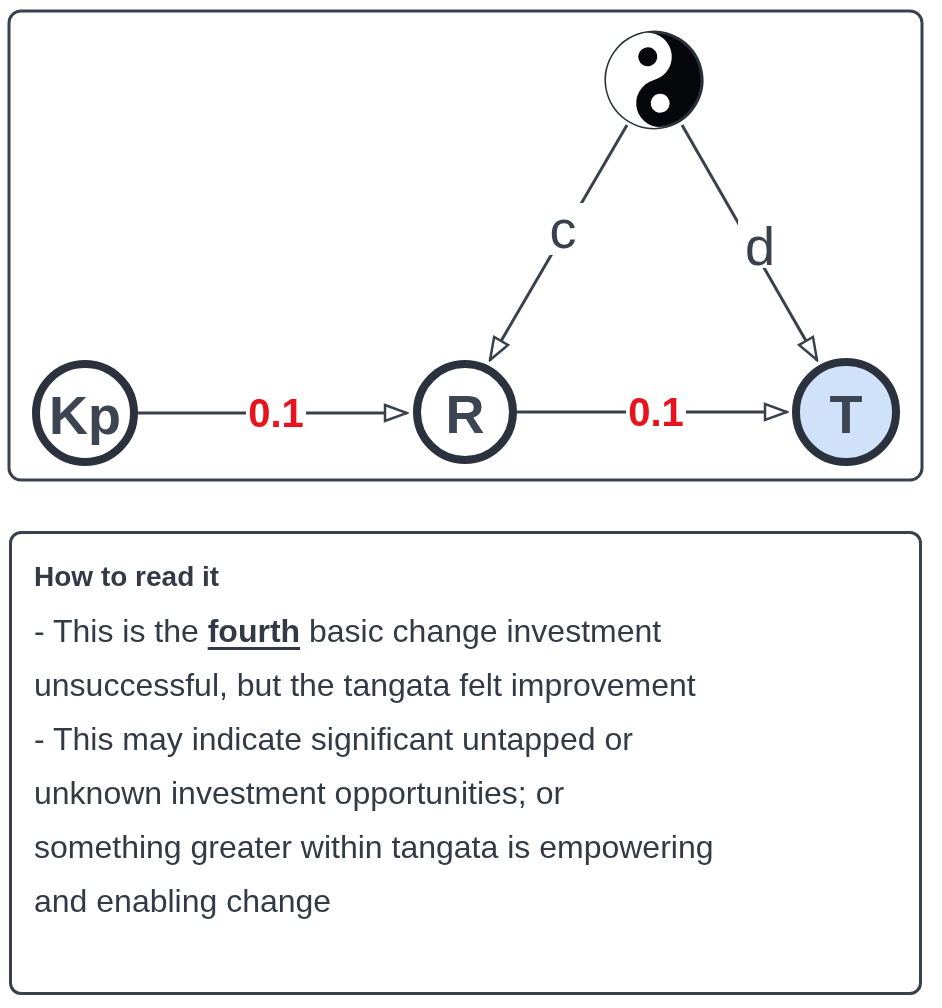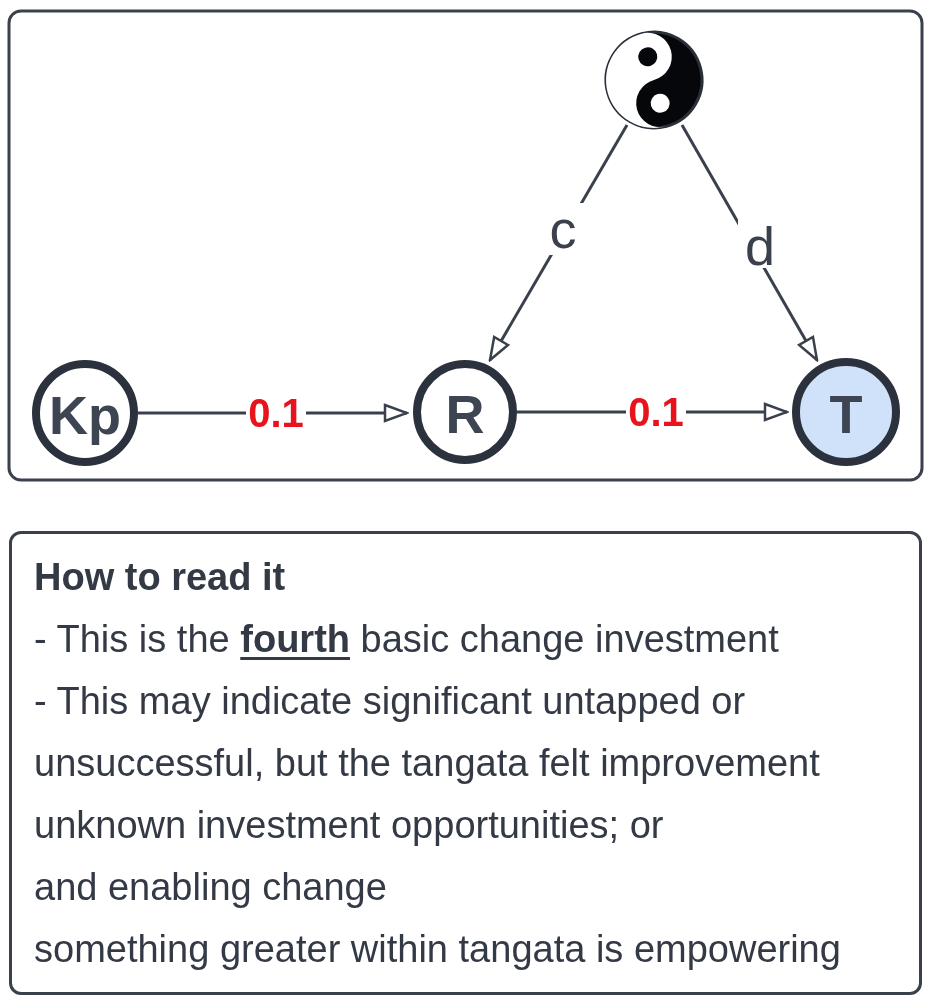--- a/index.html
+++ b/index.html
@@ -15,22 +15,22 @@
   .node-label{font-family:"Liberation Sans",sans-serif;font-size:54px;font-weight:700;fill:#3d4452;text-anchor:middle;}
   .edge-letter{font-family:"Liberation Sans",sans-serif;font-size:54px;font-weight:400;fill:#3a414d;text-anchor:middle;}
   .weight-label{font-family:"Liberation Sans",sans-serif;font-size:40px;font-weight:700;text-anchor:middle;}
 
   
   .note-panel{
     position:absolute;left:9px;top:531px;width:913px;height:464px;
     border:3px solid #3a414c;border-radius:12px;box-sizing:border-box;
     padding:16px 14px 6px 22px;background:#fff;color:#333a45;
   }
-  .note-title{font-size:38px;font-weight:700;line-height:54px;white-space:nowrap;}
-  .note-line{font-size:38px;font-weight:400;line-height:54px;white-space:nowrap;margin-top:8px;}
+  .note-title{font-size:28px;font-weight:700;line-height:54px;white-space:nowrap;}
+  .note-line{font-size:32px;font-weight:400;line-height:54px;white-space:nowrap;}
   .note-line .b{font-weight:700;}
   .note-line .u{text-decoration:underline;text-decoration-thickness:3px;text-underline-offset:5px;}
 </style>
 </head>
 <body>
 
 <div class="stage">
 
   <svg class="diagram-svg" width="942" height="500" viewBox="0 0 942 500">
     <defs>
@@ -85,21 +85,21 @@
     <g>
       <circle class="node-circle" cx="846" cy="412" r="50" fill="#cfe2f9"></circle>
       <text class="node-label" x="846" y="414" dominant-baseline="central">T</text>
     </g>
   </svg>
 
   <div class="note-panel">
     <div class="note-title">How to read it</div>
     <div id="note-lines">
         <div class="note-line"><span>- This is the </span><span class="b u">fourth</span><span> basic change investment</span></div>
+        <div class="note-line"><span>unsuccessful, but the tangata felt improvement</span></div>
         <div class="note-line"><span>- This may indicate significant untapped or</span></div>
-        <div class="note-line"><span>unsuccessful, but the tangata felt improvement</span></div>
         <div class="note-line"><span>unknown investment opportunities; or</span></div>
+        <div class="note-line"><span>something greater within tangata is empowering</span></div>
         <div class="note-line"><span>and enabling change</span></div>
-        <div class="note-line"><span>something greater within tangata is empowering</span></div>
       </div>
   </div>
 
 </div>
 
 </body></html>

